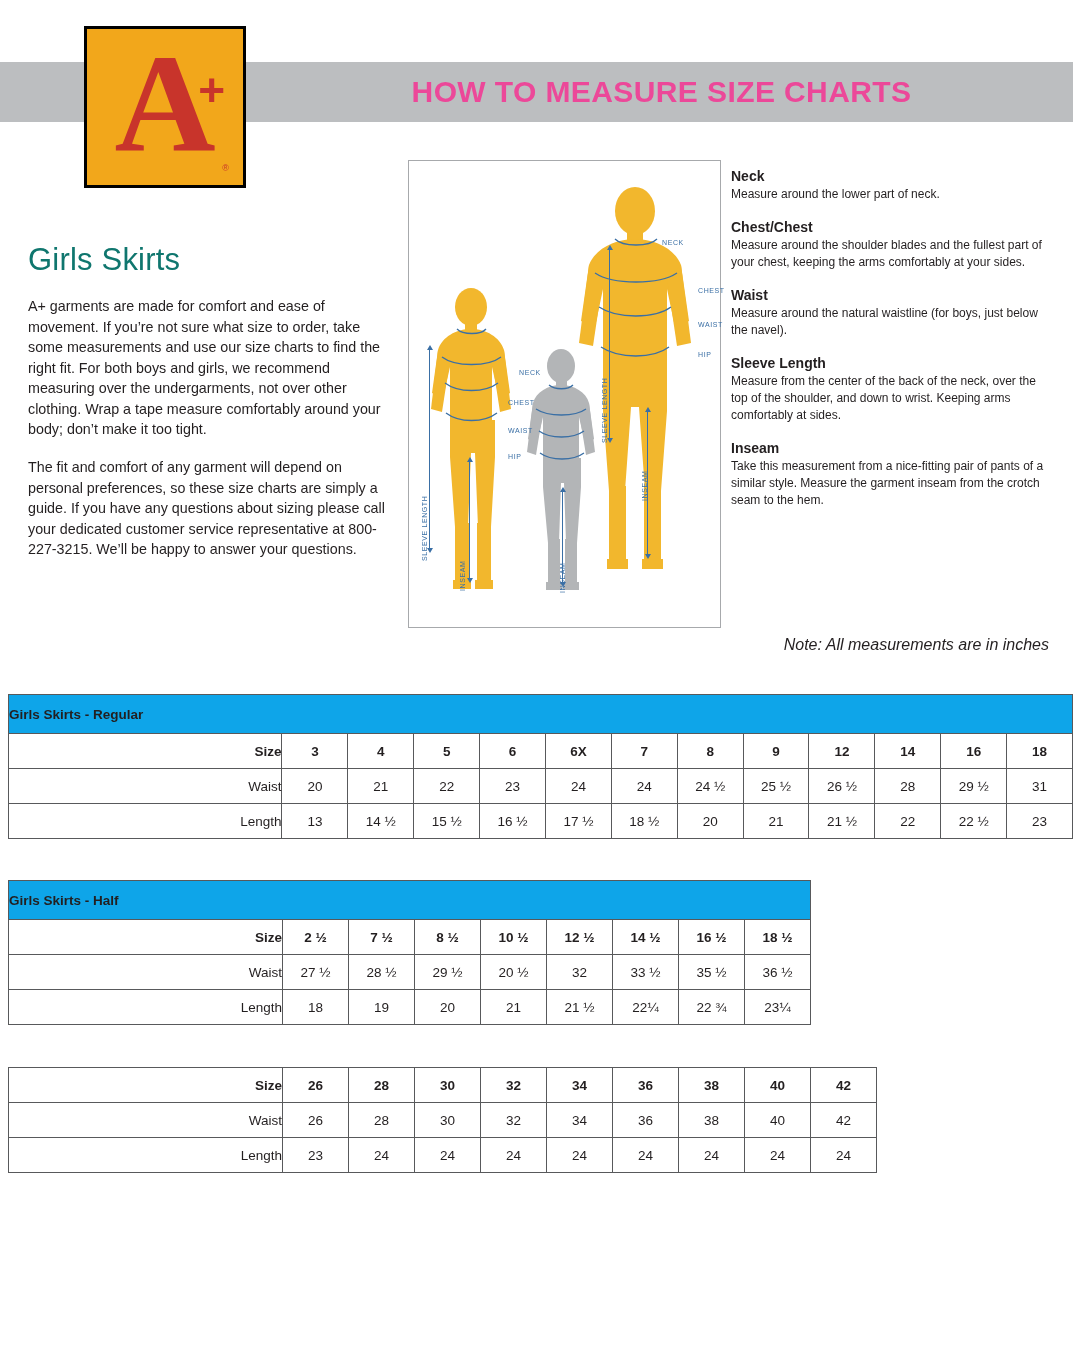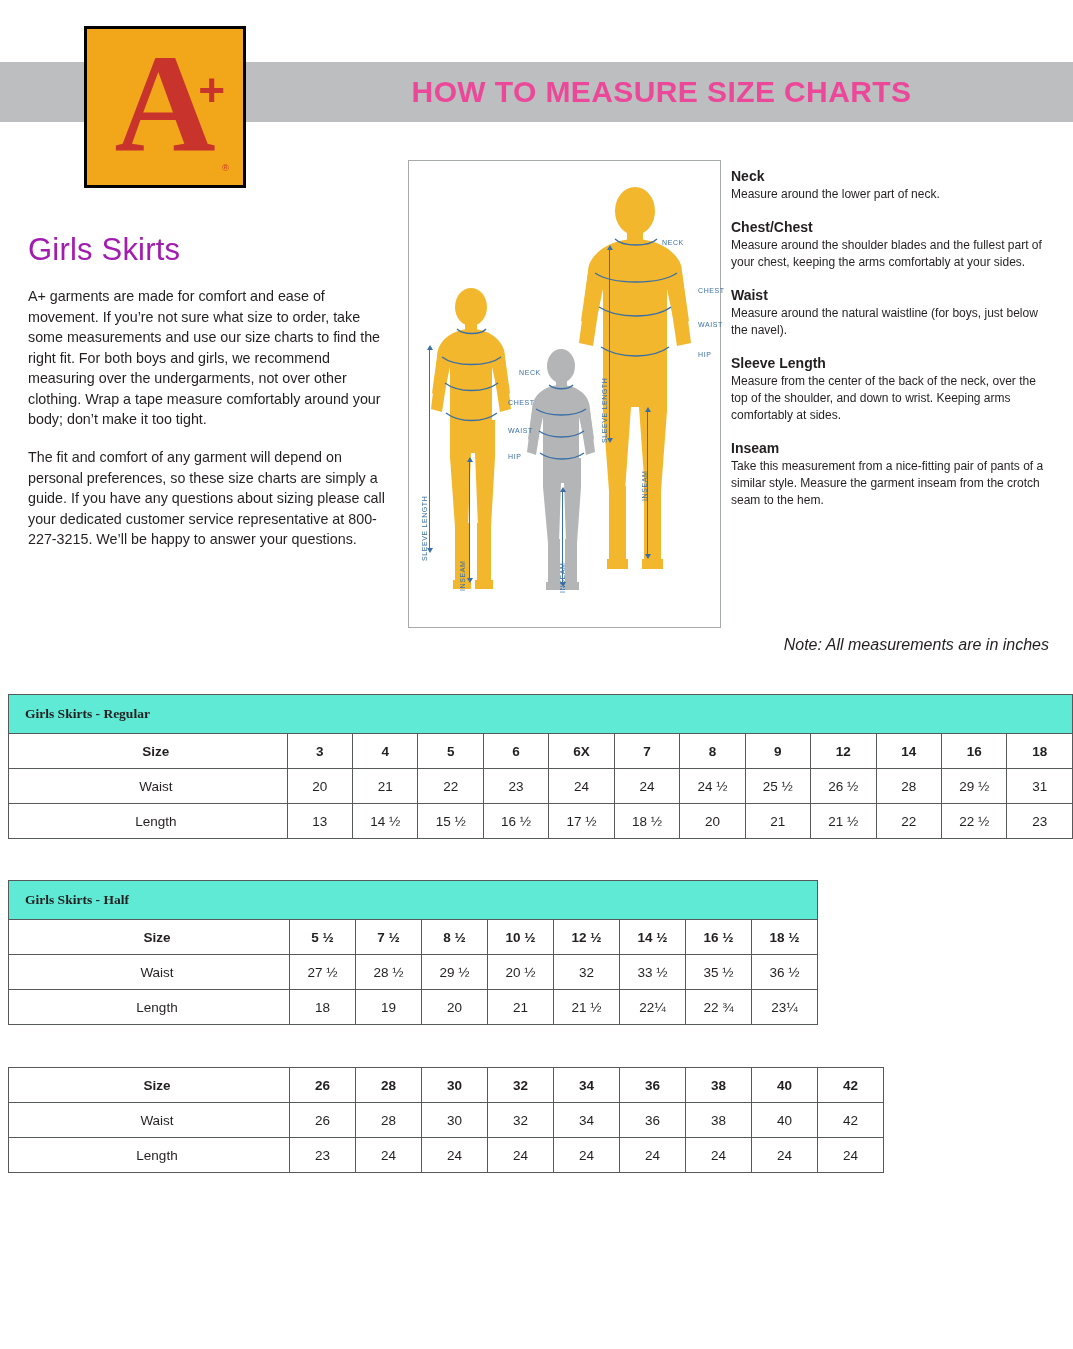--- a/index.html
+++ b/index.html
@@ -80,24 +80,24 @@
   }
 
   
   .intro {
     position: absolute;
     top: 232px;
     left: 28px;
     width: 372px;
   }
   .intro h1 {
-    margin: 0 0 18px 0;
+    margin: 10px 0 18px 0;
     font-size: 31px;
     font-weight: normal;
-    color: #a21caf;
+    color: #0f766e;
     letter-spacing: 0.2px;
   }
   .intro p {
     margin: 0 12px 17px 0;
     font-size: 14.3px;
     line-height: 1.44;
     color: #231f20;
   }
 
   
@@ -184,34 +184,33 @@
   }
   table.sizes td, table.sizes th {
     border: 1px solid #58595b;
     padding: 0;
     height: 34px;
     text-align: center;
     font-weight: normal;
     vertical-align: middle;
   }
   table.sizes tr.title-row td {
-    background: #5eead4;
+    background: #0ea5e9;
     text-align: left;
-    padding-left: 16px;
+    padding-left: 0;
     font-weight: bold;
     font-size: 13.5px;
     height: 38px;
-    font-family: Liberation Serif, serif;
   }
   table.sizes tr.head-row td {
     font-weight: bold;
   }
   table.sizes td.rowlabel {
-    text-align: center;
-    padding-left: 16px;
+    text-align: right;
+    padding-left: 9px;
     width: 264px;
   }
   table.sizes tr.head-row td.rowlabel {
     font-weight: bold;
   }
   table.sizes td.datacell {
     width: 65px;
   }
 </style>
 </head>
@@ -395,21 +394,21 @@
 </div>
 
 <div class="tbl-wrap" style="top:880px;">
   <table class="sizes">
     <tbody>
         <tr class="title-row">
       <td colspan="9">Girls Skirts - Half</td>
     </tr>
     <tr class="head-row">
       <td class="rowlabel">Size</td>
-      <td class="datacell">5 ½</td>
+      <td class="datacell">2 ½</td>
       <td class="datacell">7 ½</td>
       <td class="datacell">8 ½</td>
       <td class="datacell">10 ½</td>
       <td class="datacell">12 ½</td>
       <td class="datacell">14 ½</td>
       <td class="datacell">16 ½</td>
       <td class="datacell">18 ½</td>
     </tr>
     <tr>
       <td class="rowlabel">Waist</td>

